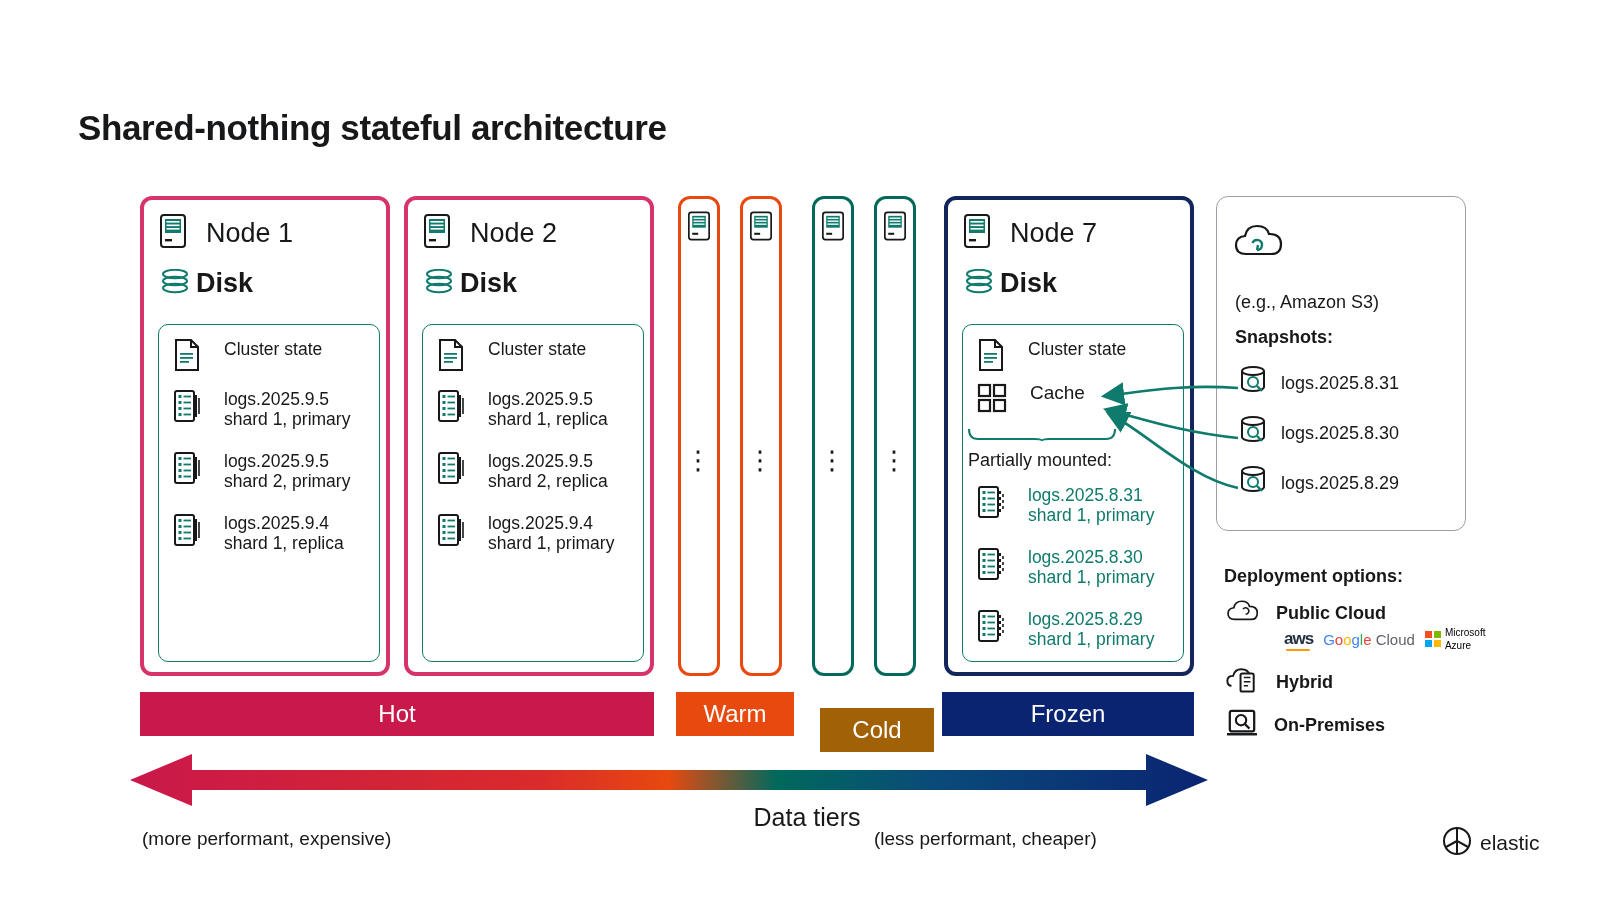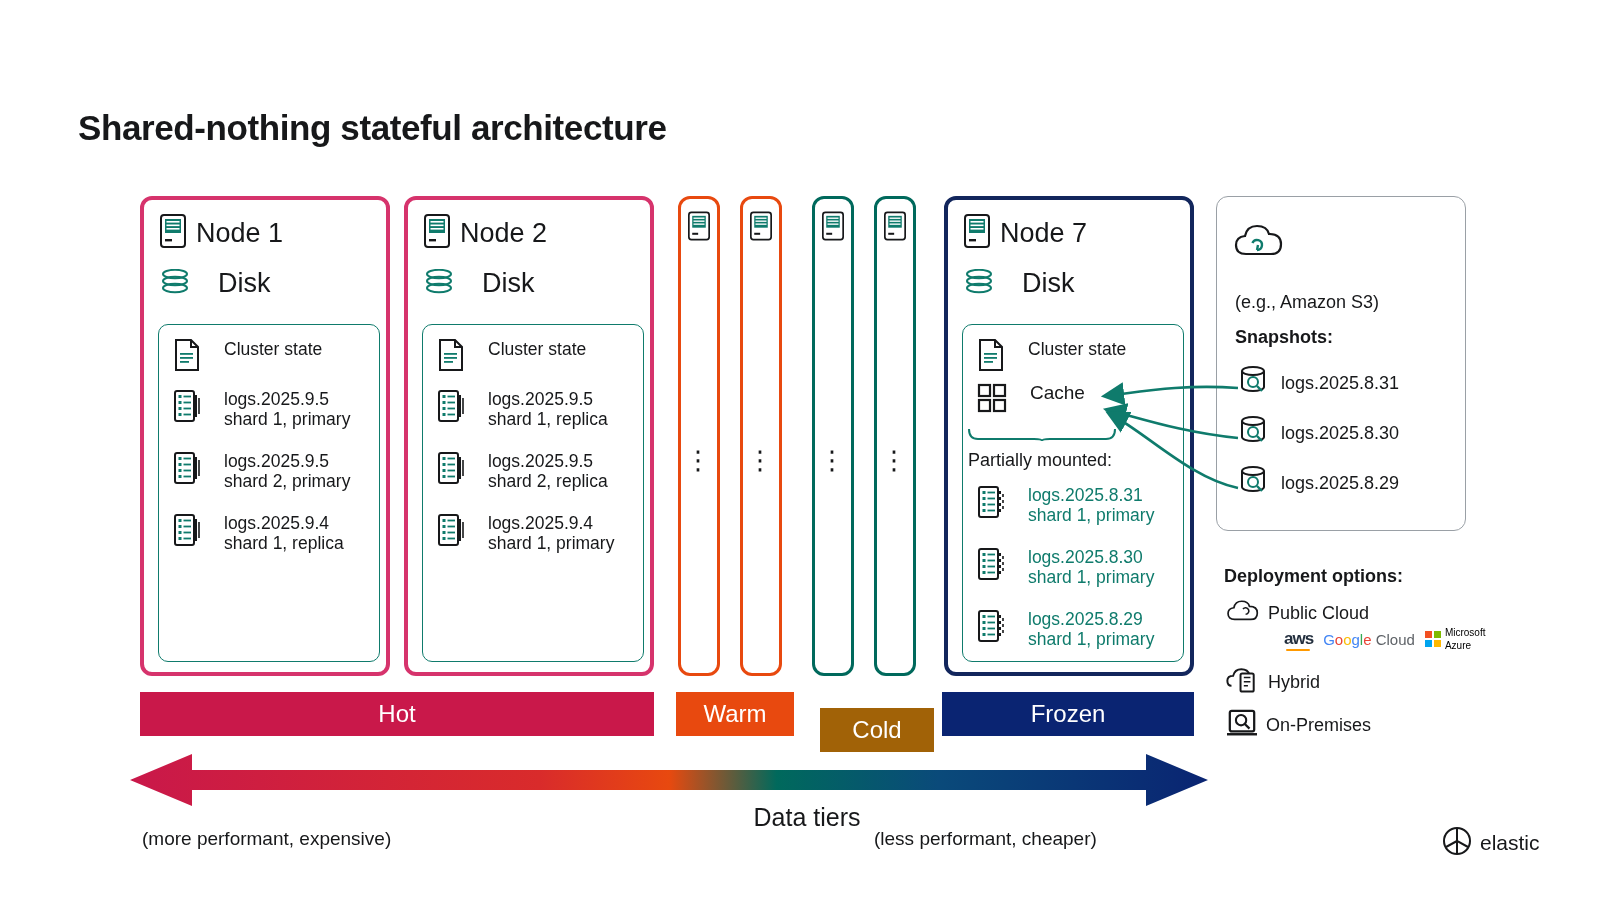--- a/index.html
+++ b/index.html
@@ -22,23 +22,23 @@
   .node-card.narrow { width:42px; height:480px; border-width:3px; border-style:solid; }
 
   .n1 { left:140px; border-color:#d6336c; }
   .n2 { left:404px; border-color:#d6336c; }
   .w1 { left:678px; border-color:#e8490f; }
   .w2 { left:740px; border-color:#e8490f; }
   .c1 { left:812px; border-color:#00695c; }
   .c2 { left:874px; border-color:#00695c; }
   .n7 { left:944px; border-color:#0b2e8a; border-color:#12265c; }
 
-  .node-head { position:absolute; left:16px; top:14px; display:flex; align-items:center; gap:10px;}
+  .node-head { position:absolute; left:16px; top:14px; display:flex; align-items:center; gap:20px;}
   .node-head .label { font-size:27px; }
-  .disk-row { position:absolute; left:16px; top:68px; display:flex; align-items:center; gap:28px;}
+  .disk-row { position:absolute; left:16px; top:68px; display:flex; align-items:center; gap:6px;font-weight:bold;}
   .disk-row .label { font-size:27px; }
 
   .inner-box {
     position:absolute; left:14px; top:124px; width:222px; height:338px;
     border:1.5px solid #0f7b6c; border-radius:10px; background:#fff;
   }
   .n7 .inner-box { height:338px; }
 
   .item { position:absolute; display:flex; gap:23px; align-items:flex-start; }
   .item .txt { font-size:17.5px; line-height:20px; }
@@ -74,21 +74,21 @@
   .csp {
     position:absolute; left:1216px; top:196px; width:250px; height:335px;
     border:1.5px solid #9aa0a6; border-radius:12px; background:#fff;
   }
   .csp-title { position:absolute; left:76px; top:14px; width:160px; font-size:24px; line-height:29px; }
   .csp-eg { position:absolute; left:18px; top:95px; font-size:18px; }
   .csp-snap { position:absolute; left:18px; top:130px; font-size:18px; font-weight:bold; }
   .snap-item { position:absolute; left:22px; display:flex; align-items:center; gap:12px; font-size:18px; }
 
   .deploy-title { position:absolute; left:1224px; top:566px; font-size:18px; font-weight:bold;}
-  .deploy-item { position:absolute; left:1226px; display:flex; align-items:center; gap:8px; font-size:18px; font-weight:normal;}
+  .deploy-item { position:absolute; left:1226px; display:flex; align-items:center; gap:16px; font-size:18px; font-weight:bold;}
 
   .clouds { position:absolute; left:1284px; top:626px; display:flex; align-items:center; gap:10px; }
   .aws { font-size:17px; font-weight:bold; color:#232f3e; letter-spacing:-1px; position:relative; }
   .aws:after{ content:""; position:absolute; left:2px; right:3px; bottom:-2px; height:2.5px;
     background:#ff9900; border-radius:2px; }
   .gcloud { font-size:15px; }
   .g1{color:#4285f4}.g2{color:#ea4335}.g3{color:#fbbc05}.g4{color:#4285f4}.g5{color:#34a853}.g6{color:#ea4335}
   .gcl { color:#5f6368; }
   .azure { display:flex; align-items:center; gap:4px; }
   .ms-sq { display:grid; grid-template-columns:7px 7px; grid-template-rows:7px 7px; gap:2px; }

